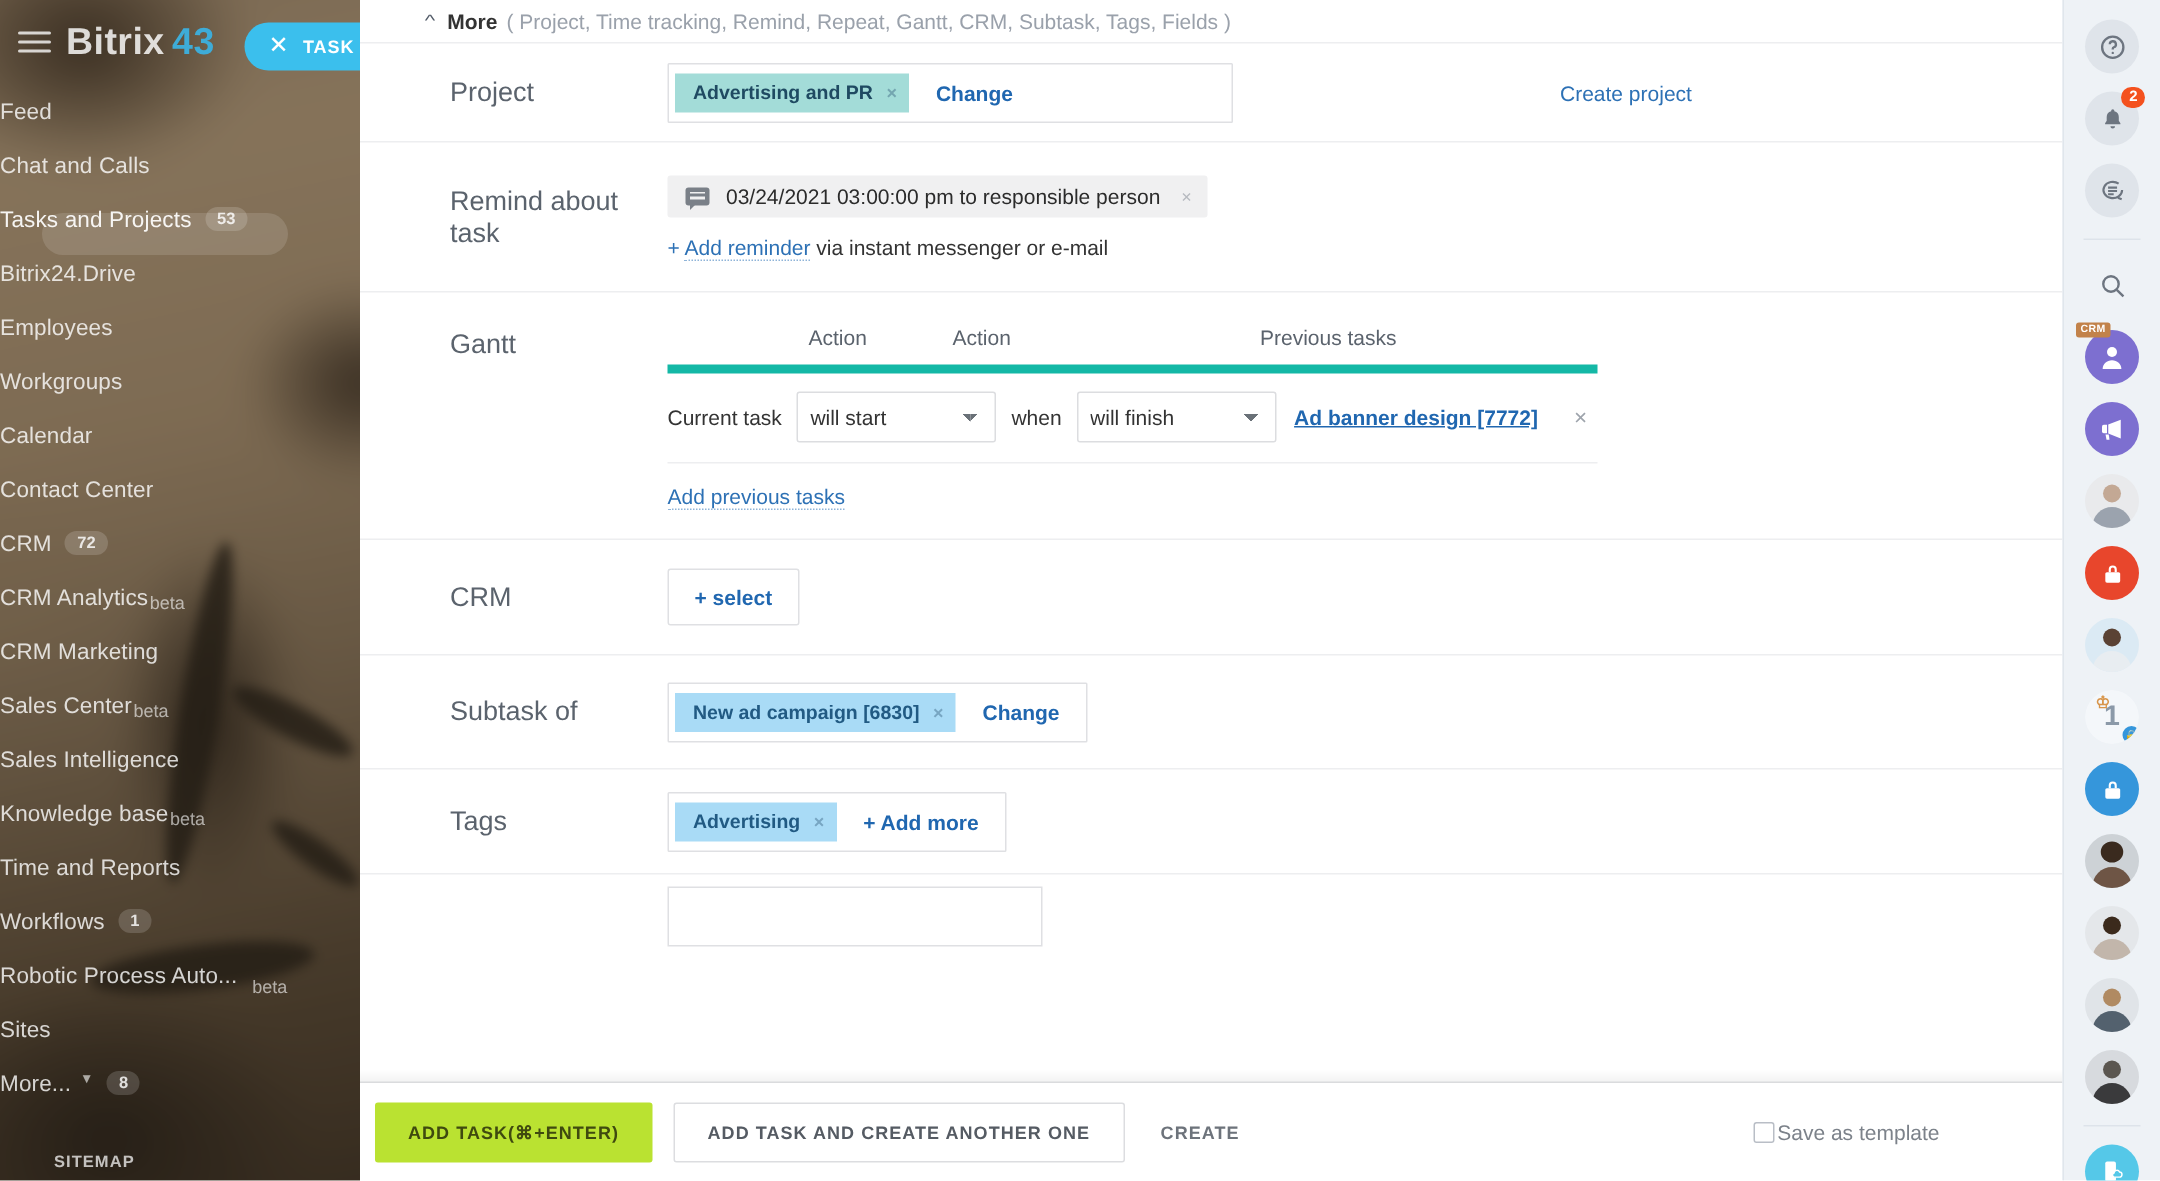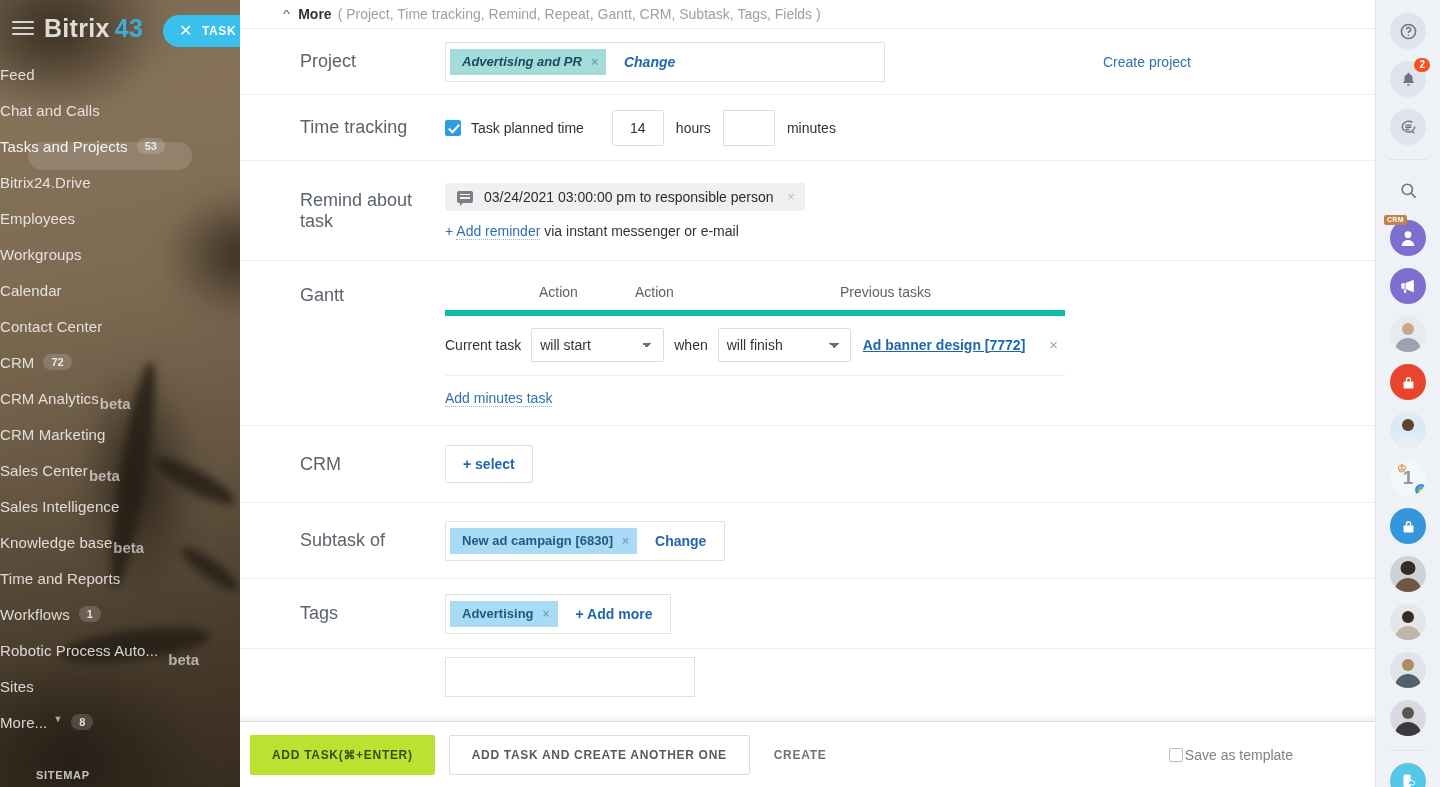--- a/index.html
+++ b/index.html
@@ -84,22 +84,22 @@
     background: rgba(255,255,255,0.13); border-radius: 16px;
   }
   .sb-item .lbl, .sb-item .cnt, .sb-item .beta, .sb-item .caret { position: relative; z-index: 2; }
   .sb-item .cnt {
     margin-left: 9px; font-size: 11px; font-weight: 700;
     color: rgba(255,255,255,0.82);
     background: rgba(255,255,255,0.16);
     border-radius: 9px; padding: 2px 8px; line-height: 12px;
   }
   .sb-item .beta {
-    font-size: 15px; color: rgba(255,255,255,0.6);
-    align-self: flex-start; margin-top: 5px; margin-left: 1px; font-weight: bold;
+    font-size: 12px; color: rgba(255,255,255,0.6);
+    align-self: flex-start; margin-top: 5px; margin-left: 1px;
   }
   .sb-item .beta.sp { margin-left: 10px; margin-top: 9px; }
   .sb-item .caret {
     margin-left: 6px; font-size: 9px; color: rgba(255,255,255,0.6);
   }
   #sitemap {
     position: absolute; bottom: 6px; left: 36px;
     font-size: 11px; font-weight: 700; letter-spacing: .7px;
     color: rgba(255,255,255,0.72); cursor: pointer;
   }
@@ -507,42 +507,31 @@
         <span>Subtask,</span>
         <span>Tags,</span>
         <span>Fields</span>
         <span>)</span>
       </span>
     </div>
 
     <div class="row first" style="min-height:66px;">
       <div class="label">Project</div>
       <div class="field">
-        <div class="chipbox" style="width:440px;font-style:italic;">
+        <div class="chipbox" style="width:377px;">
           <span class="chip teal">
             <span>Advertising and PR</span>
             <span class="x">×</span>
           </span>
           <span class="act">Change</span>
         </div>
         <span id="create-project">Create project</span>
       </div>
     </div>
 
-    <div class="row" style="min-height:66px;">
-      <div class="label">Time tracking</div>
-      <div class="field">
-        <span class="cbx on"></span>
-        <span class="cbx-lbl">Task planned time</span>
-        <input class="numbox" style="margin-left: 28px;" value="14">
-        <span class="unit">hours</span>
-        <input class="numbox" value="" style="">
-        <span class="unit">minutes</span>
-      </div>
-    </div>
 
     <div class="row" style="min-height:100px;">
       <div class="label">Remind about task</div>
       <div class="field col">
         <div class="rem-pill">
           <span class="ico">
               <i></i>
               <i></i>
             </span>
           <span class="txt">03/24/2021 03:00:00 pm to responsible person</span>
@@ -569,21 +558,21 @@
             <select class="gsel">
               <option>will start</option>
             </select>
             <span class="when">when</span>
             <select class="gsel">
               <option>will finish</option>
             </select>
             <span class="prev-task">Ad banner design [7772]</span>
             <span class="rx">×</span>
           </div>
-          <span class="addprev">Add minutes task</span>
+          <span class="addprev">Add previous tasks</span>
         </div>
       </div>
     </div>
 
     <div class="row" style="min-height:77px;">
       <div class="label">CRM</div>
       <div class="field">
         <button class="selbtn">+ select</button>
       </div>
     </div>

